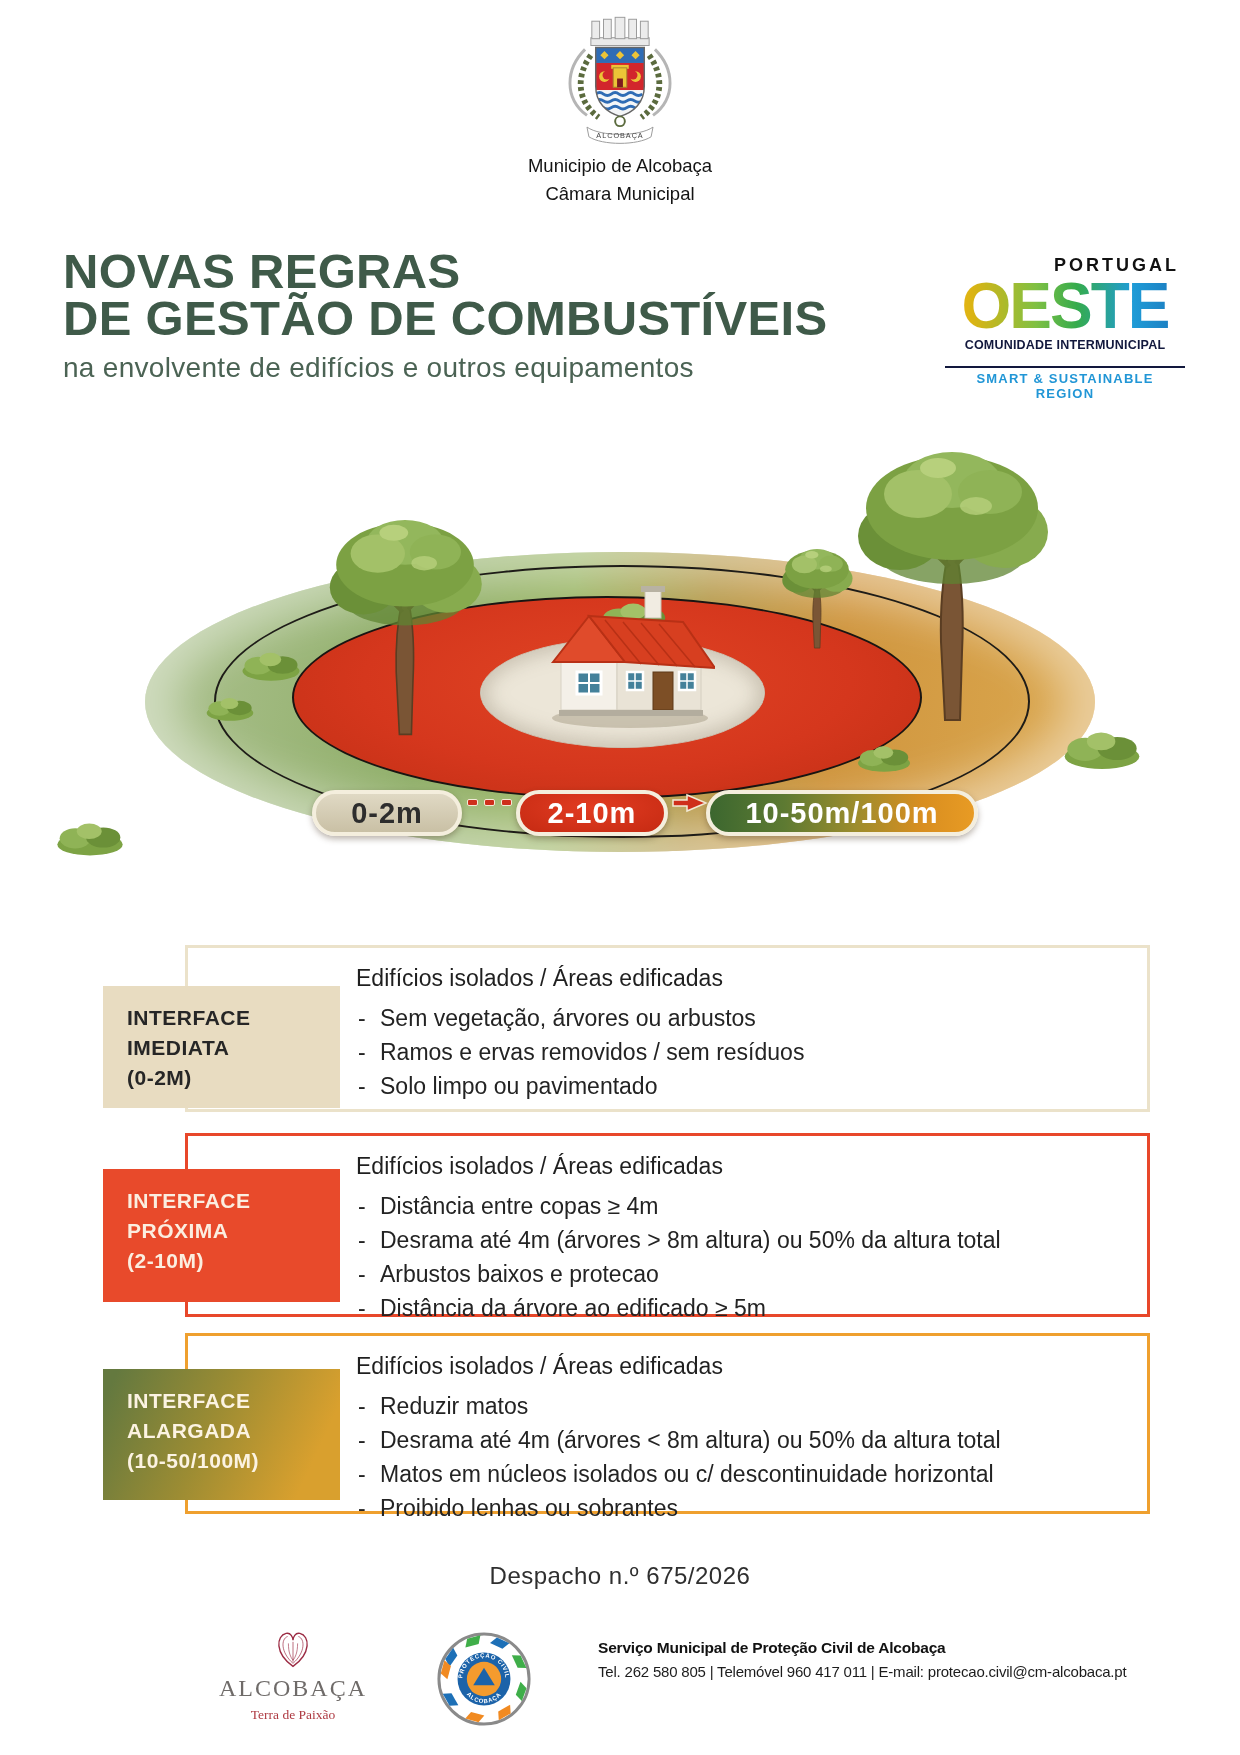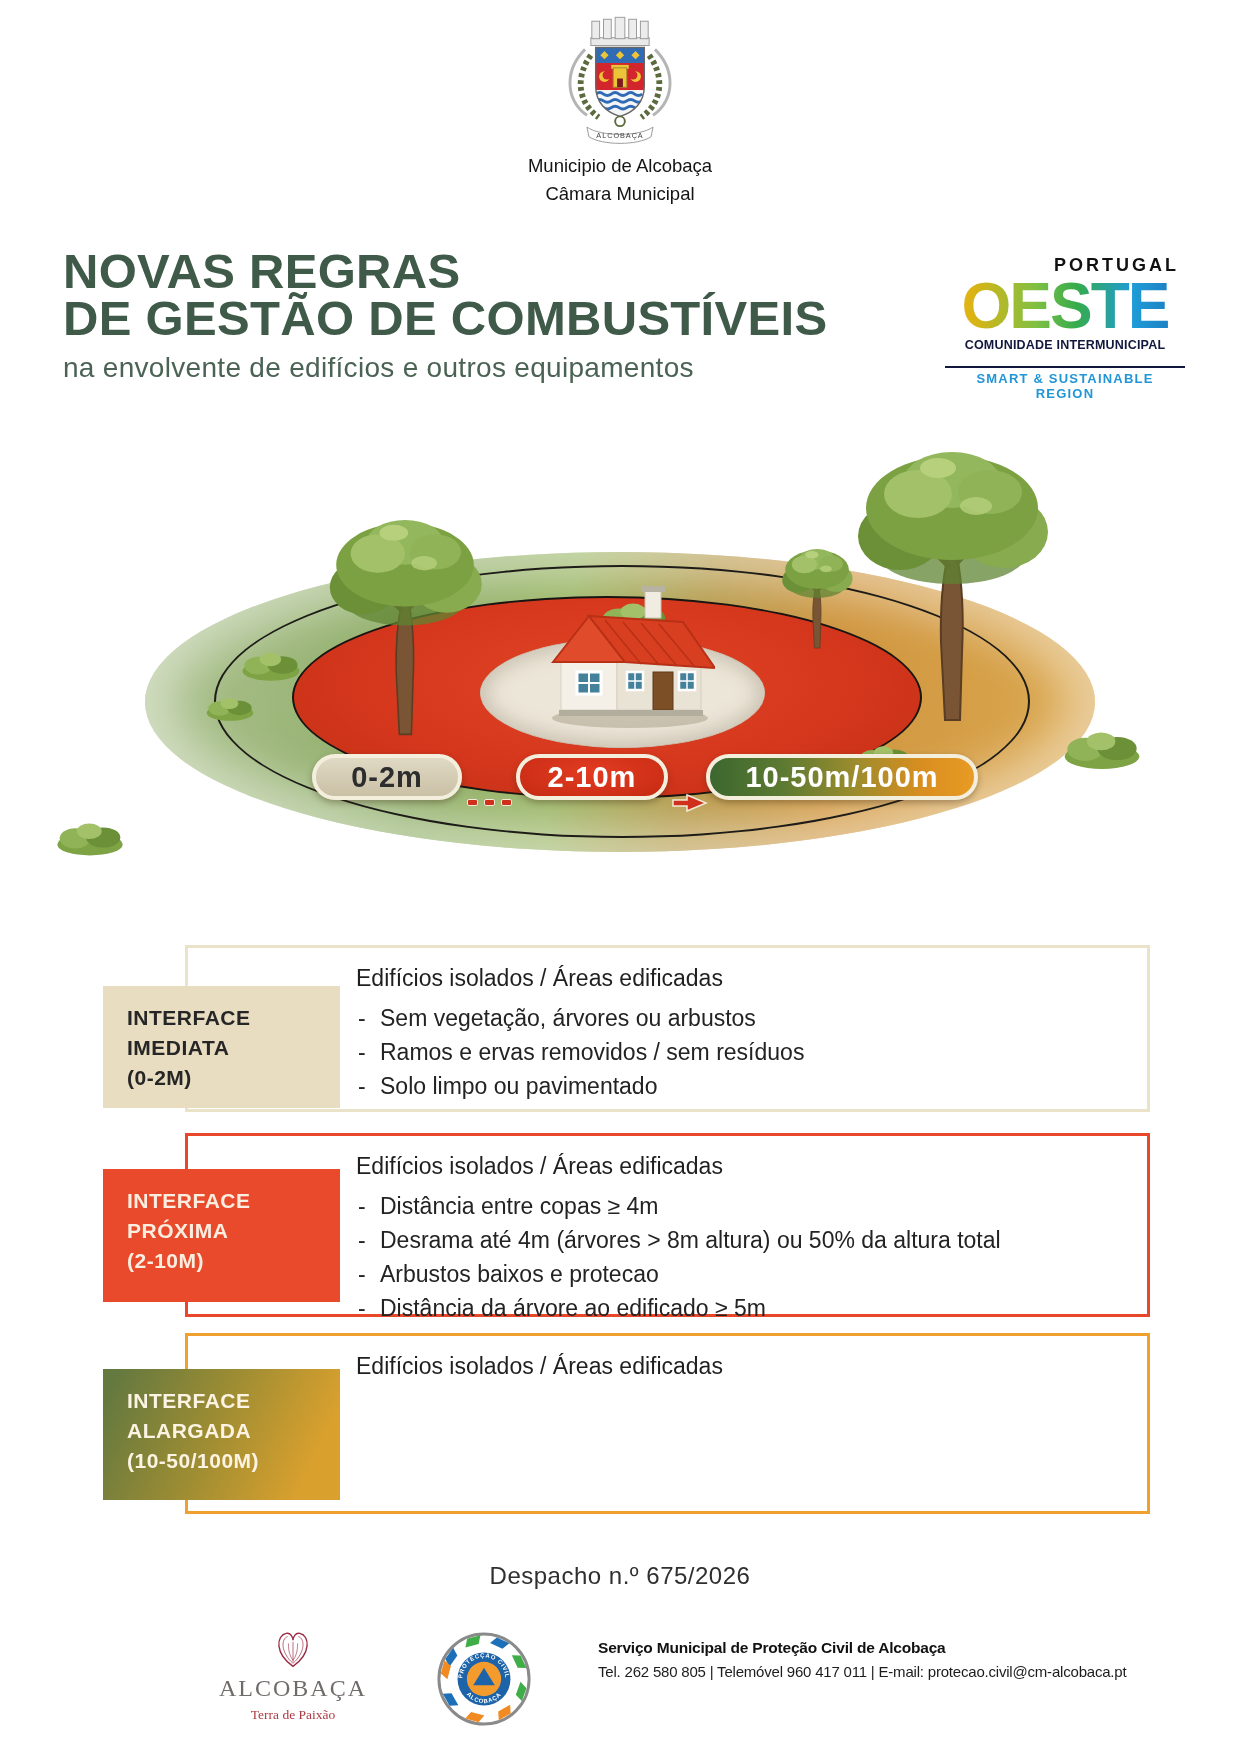--- a/index.html
+++ b/index.html
@@ -38,21 +38,21 @@
       border:2px solid #1e1c18; border-radius:50%; }
   .red-zone { position:absolute; left:292px; top:596px; width:630px; height:203px; border-radius:50%;
       border:2px solid #191512;
       background:radial-gradient(ellipse at 50% 42%, #e04424 0%, #d5371d 55%, #bf2e14 100%); }
   .pavement { position:absolute; left:480px; top:638px; width:285px; height:110px; border-radius:50%;
       background:#ece6d8; border:1px solid #c9c2b2;
       box-shadow: inset 0 0 18px 6px rgba(140,130,110,0.35); }
   .tree, .bush, .house, .pill, .connector { position:absolute; }
 
   
-  .pill { top:754px; height:46px; display:flex; align-items:center; justify-content:center;
+  .pill { top:790px; height:46px; display:flex; align-items:center; justify-content:center;
       font-size:29px; font-weight:700; letter-spacing:1px; border:4px solid #f4eedd; border-radius:26px;
       box-shadow:0 3px 6px rgba(60,40,20,0.35); }
   .pill-1 { left:312px; width:150px; background:linear-gradient(#e0d9c4,#c9c0a5); color:#2d2d2d; }
   .pill-2 { left:516px; width:152px; color:#fff;
       background:radial-gradient(ellipse at 50% 35%, #e23c22, #c52a12); }
   .pill-3 { left:706px; width:272px; color:#fff;
       background:linear-gradient(90deg,#3c672f 0%,#5d7a32 28%,#9c8c2d 55%,#d88e20 80%,#e89b24 100%); }
   .connector { top:799px; display:flex; gap:6px; align-items:center; }
   .c1 { left:467px; } .c2 { left:672px; top:792px; }
   .dash { width:11px; height:7px; background:#cf2f1b; border:1.5px solid #f2ead6; border-radius:2px; }
@@ -280,20 +280,26 @@
   </section>
 
   <section class="rule r3">
     <div class="rule-label">
       <div>INTERFACE</div>
       <div>ALARGADA</div>
       <div class="rule-range">(10-50/100M)</div>
     </div>
     <div class="rule-content">
       <div class="rule-heading">Edifícios isolados / Áreas edificadas</div>
+      <ul class="rule-items">
+        <li>Reduzir matos</li>
+        <li>Desrama até 4m (árvores &lt; 8m altura) ou 50% da altura total</li>
+        <li>Matos em núcleos isolados ou c/ descontinuidade horizontal</li>
+        <li>Proibido lenhas ou sobrantes</li>
+      </ul>
     </div>
   </section>
 
   <div class="despacho">Despacho n.º 675/2026</div>
 
   <div class="alc-logo">
     <svg class="alc-heart" viewBox="0 0 60 56">
       <path d="M30,52 C6,35 8,12 21,9 C27,7.5 30,14 30,18 C30,14 33,7.5 39,9 C52,12 54,35 30,52 Z" fill="none" stroke="#9c2c44" stroke-width="1.8"></path>
       <path d="M30,48 C14,34 14,16 23,13" fill="none" stroke="#9c2c44" stroke-width="0.9"></path>
       <path d="M30,48 C46,34 46,16 37,13" fill="none" stroke="#9c2c44" stroke-width="0.9"></path>

